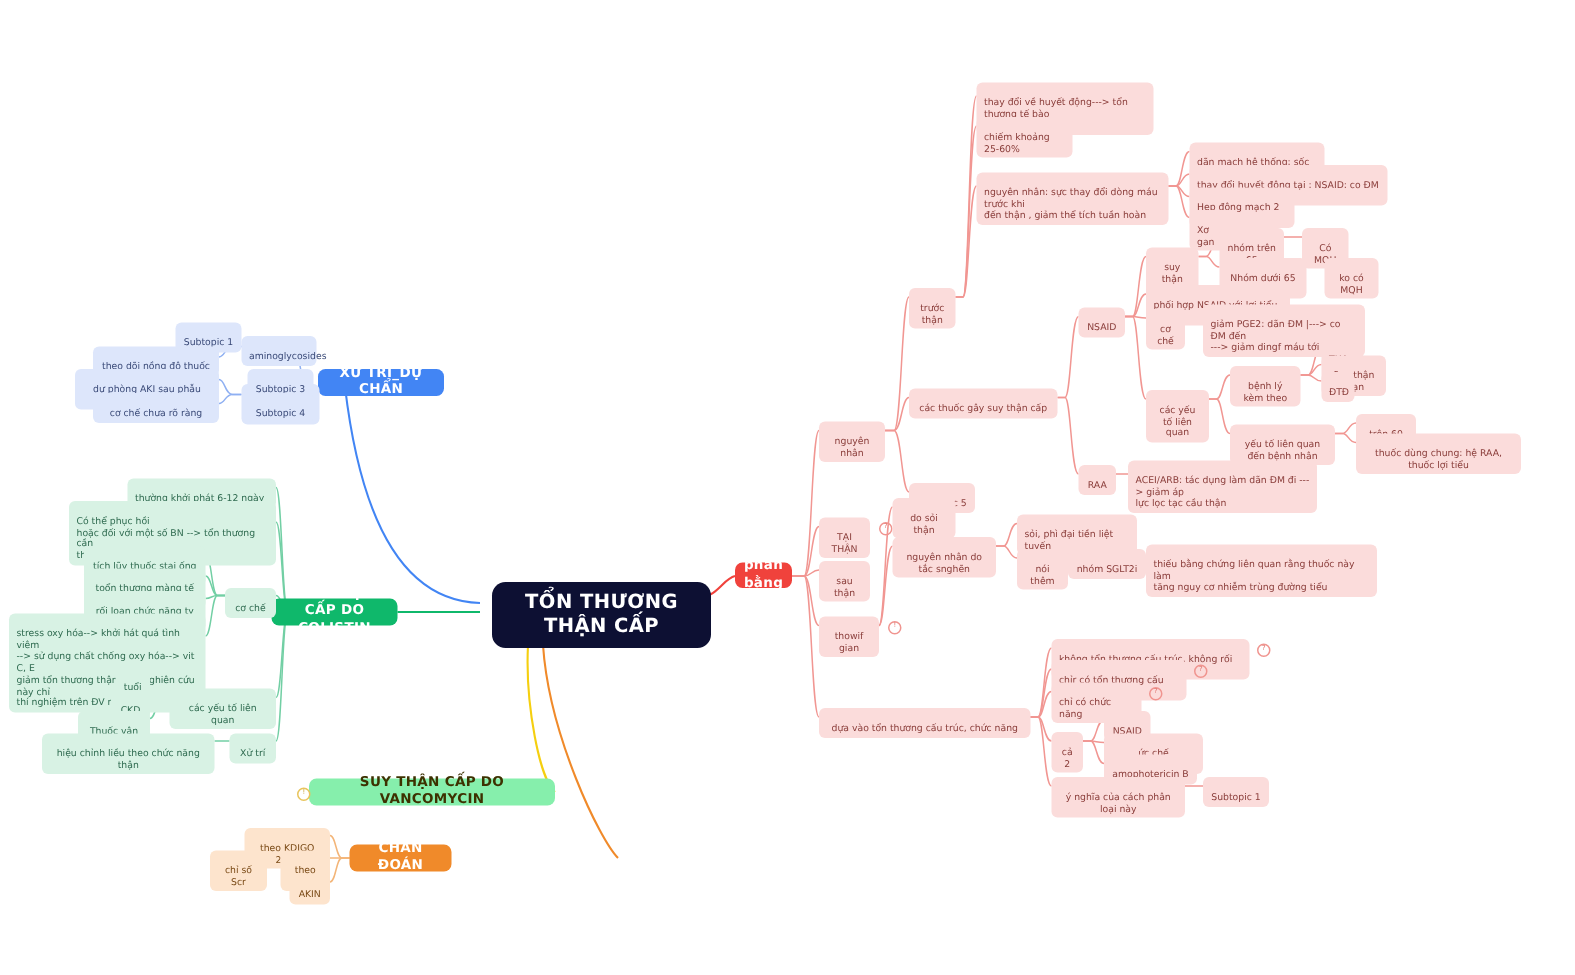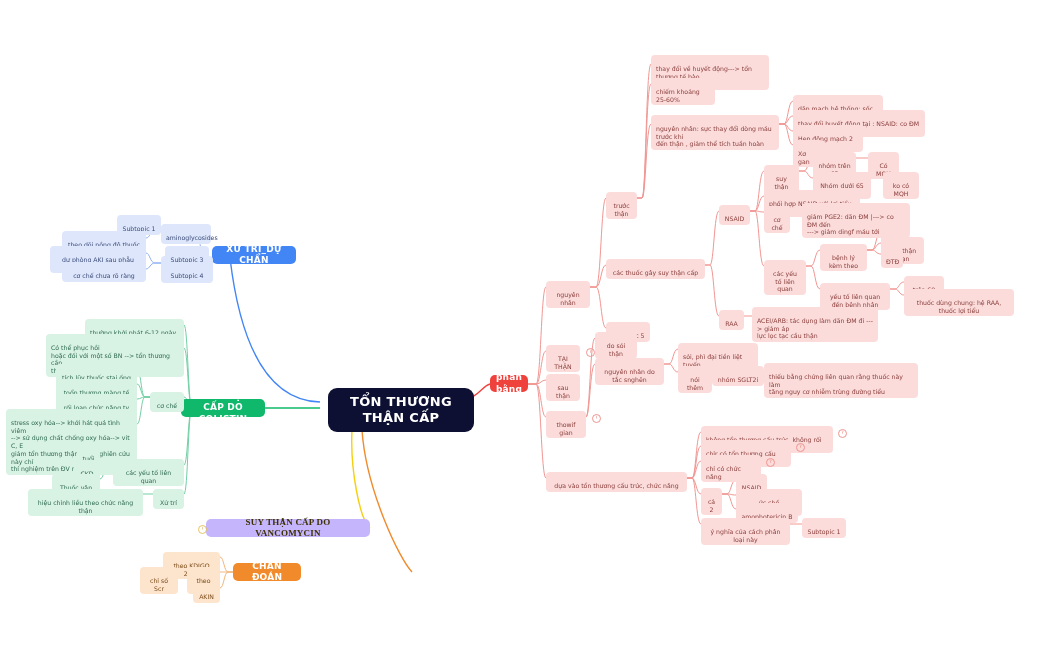--- a/index.html
+++ b/index.html
@@ -20,21 +20,21 @@
     background:#0d1033;color:#ffffff;border-radius:9px;
     font-size:13px;font-weight:bold;text-align:center;
     padding:10px 8px;letter-spacing:.3px;
     display:flex;align-items:center;justify-content:center;
   }
   
   .main{font-size:9px;font-weight:bold;text-align:center;border-radius:5px;
         display:flex;align-items:center;justify-content:center;padding:5px 6px;letter-spacing:.2px;}
   .m-blue{background:#4285f4;color:#fff;}
   .m-green{background:#0fb86b;color:#fff;}
-  .m-yellow{background:#c4b5fd;color:#3d3100;font-family:Liberation Serif, serif;}
+  .m-yellow{background:#86efac;color:#3d3100;}
   .m-orange{background:#f08a2a;color:#fff;}
   .m-red{background:#f0423c;color:#fff;}
   
   .leaf{font-size:6.2px;}
   .blue{background:#dde6fb;color:#3a4a78;}
   .green{background:#d8f2e4;color:#2f6b50;}
   .orange{background:#fde4cd;color:#7a4a16;}
   .red{background:#fbdcdb;color:#8a3d3a;}
   .badge{
     display:inline-block;width:7px;height:7px;border-radius:50%;

